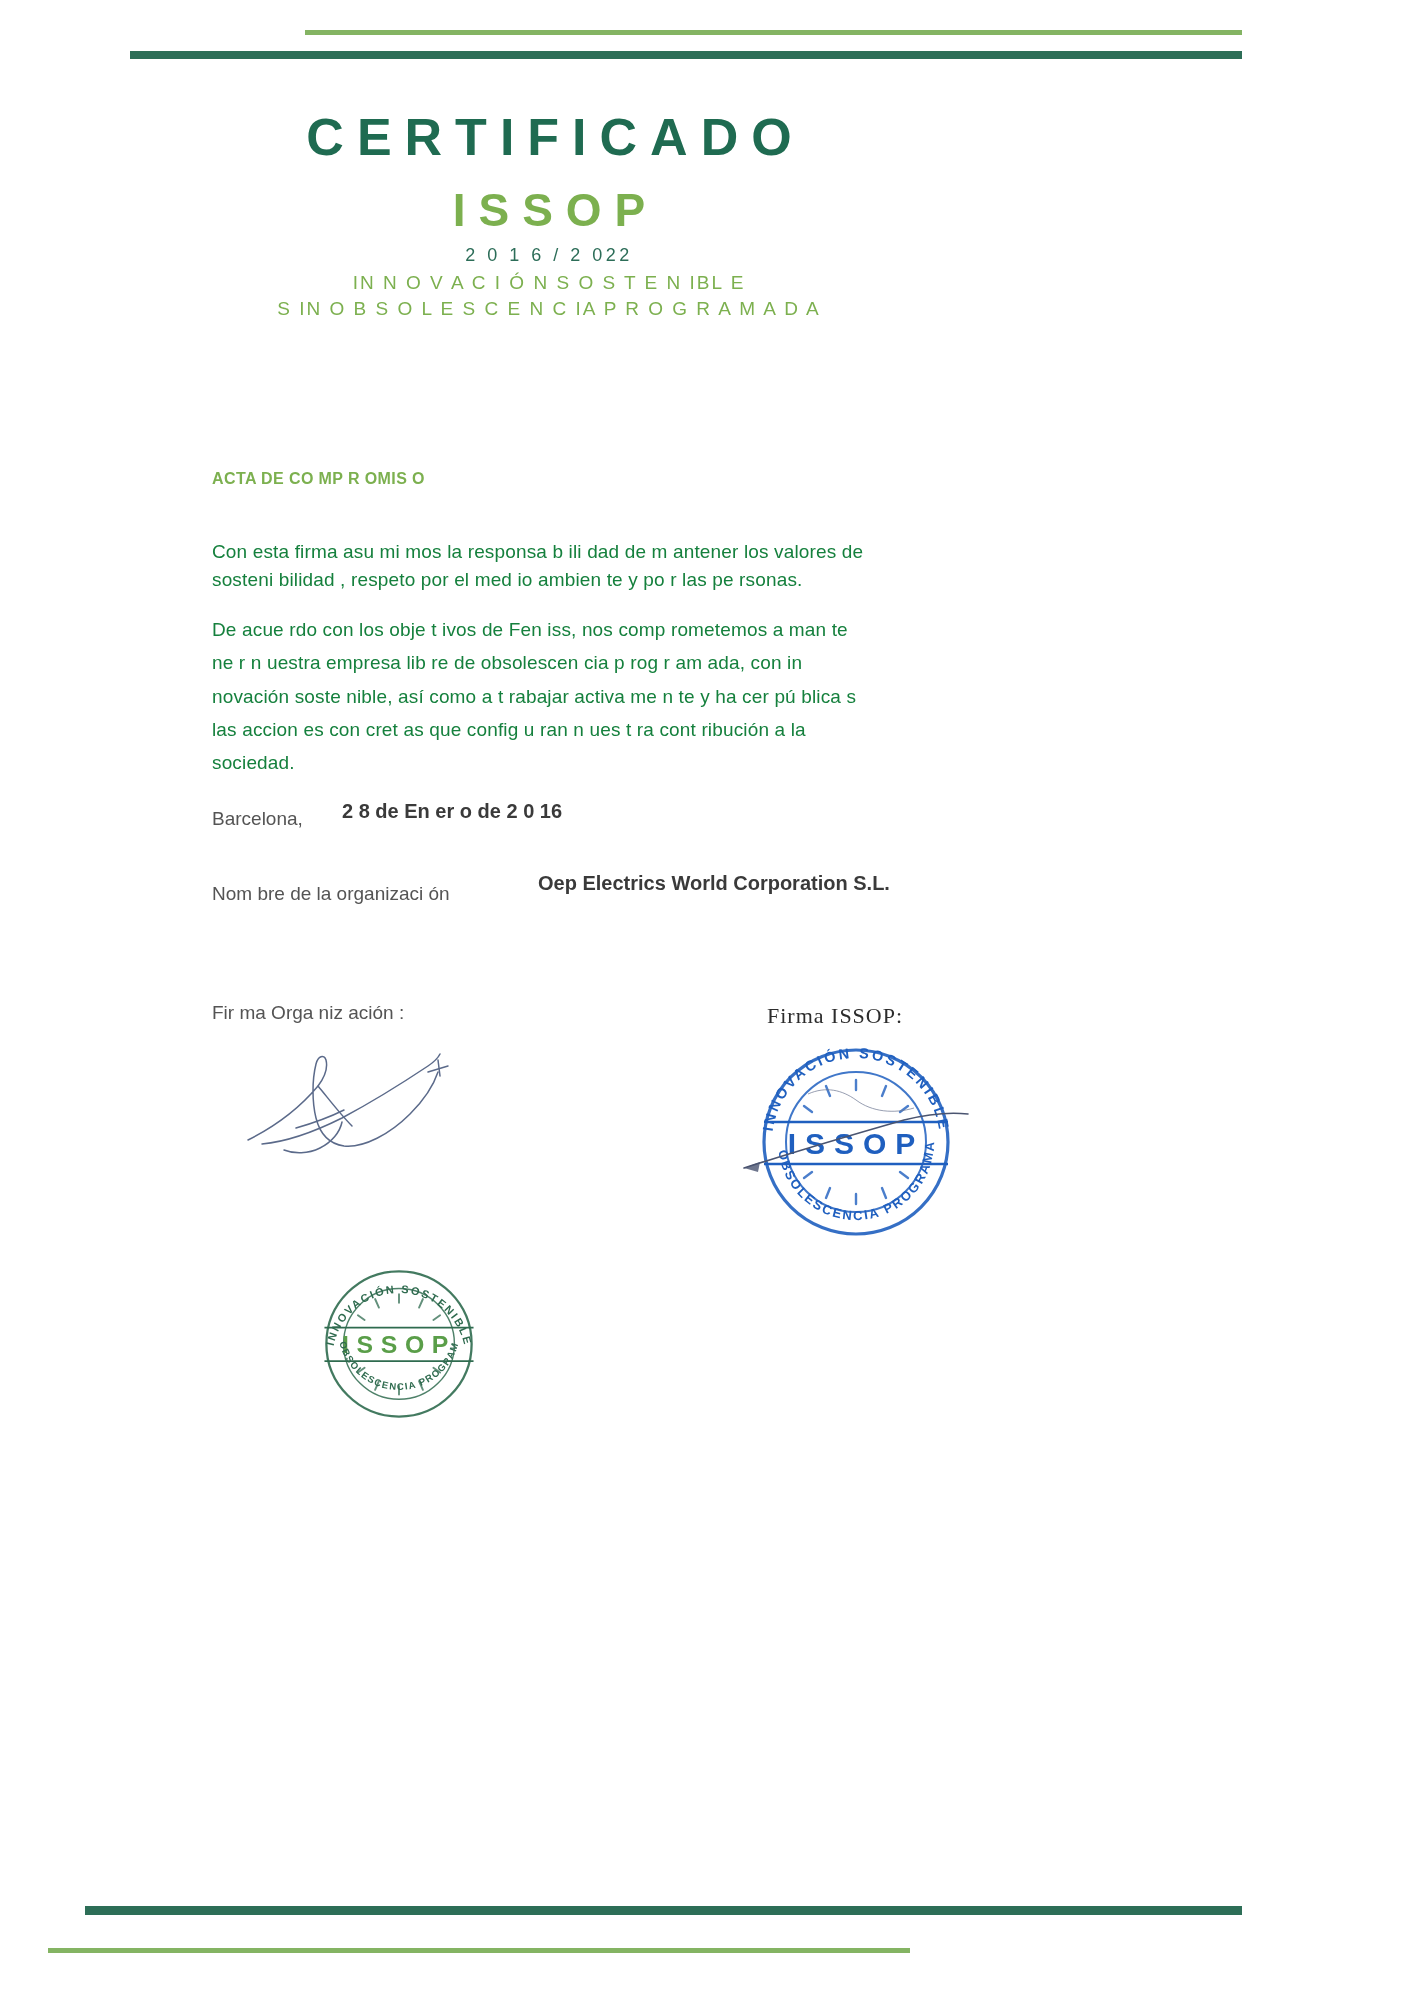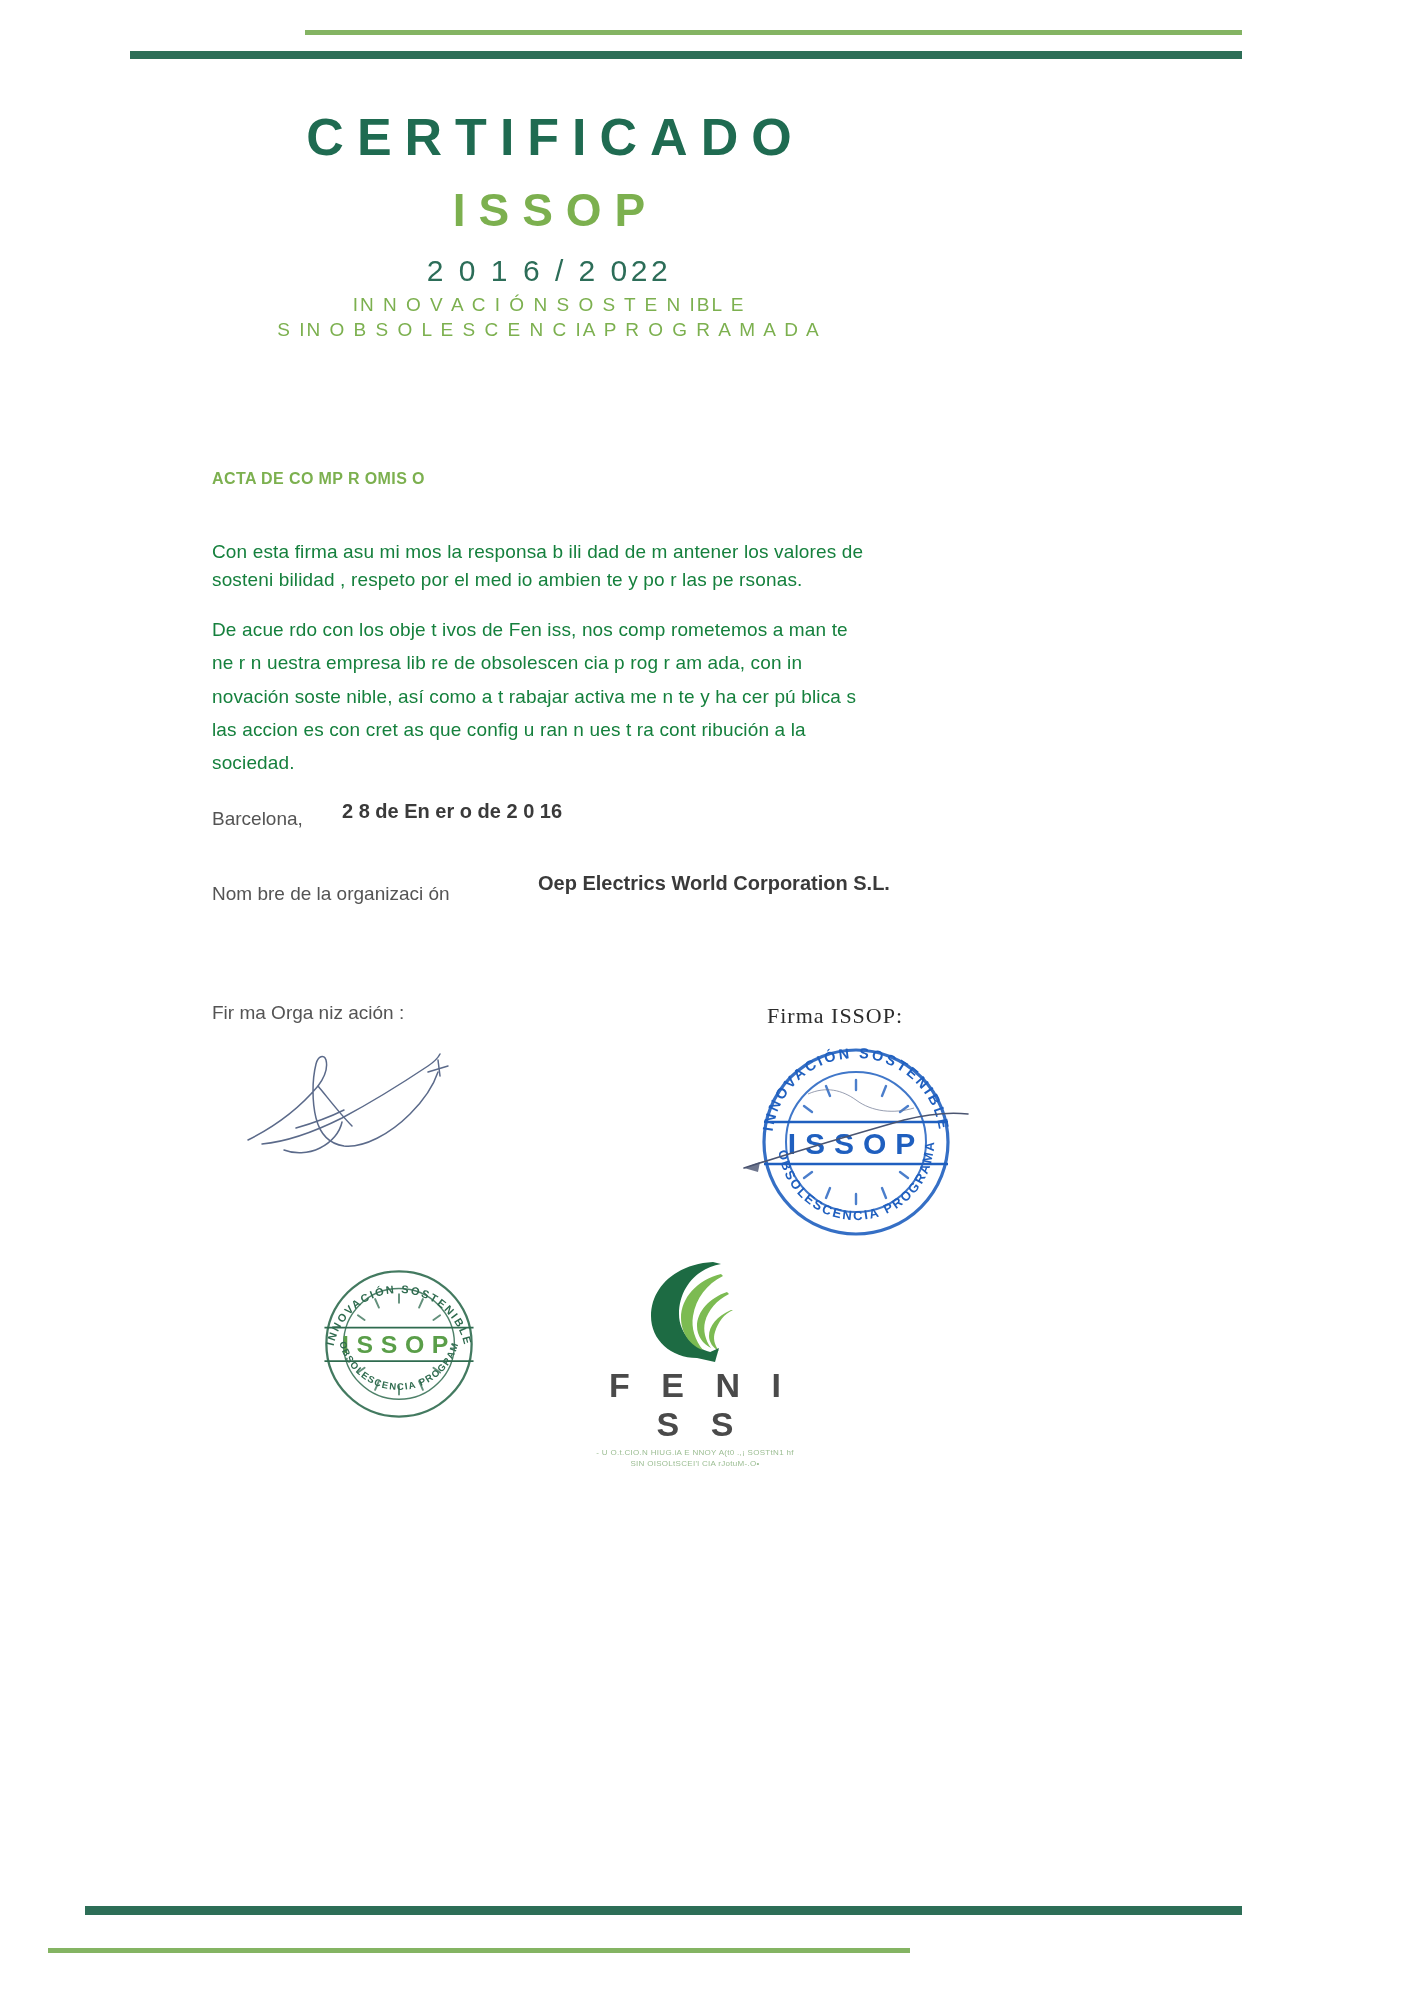--- a/index.html
+++ b/index.html
@@ -70,24 +70,24 @@
   .issop-title {
     font-size: 46px;
     font-weight: bold;
     color: #7cb04f;
     letter-spacing: 13px;
     margin: 22px 0 0 0;
     padding-left: 13px;
     line-height: 1;
   }
   .issop-years {
-    font-size: 30px;
+    font-size: 18px;
     color: #2c6d58;
     letter-spacing: 3.5px;
-    margin: 21px 0 0 0;
+    margin: 13px 0 0 0;
     line-height: 1.1;
     font-weight: 400;
   }
   .issop-sub1, .issop-sub2 {
     font-size: 19px;
     color: #7cb04f;
     letter-spacing: 2px;
     margin: 6px 0 0 0;
     line-height: 1.25;
   }
@@ -324,33 +324,17 @@
     </g>
     <text font-family="'Liberation Sans', sans-serif" font-size="26" font-weight="bold" fill="#5a9e49" letter-spacing="8" x="90" y="102" text-anchor="middle">ISSOP</text>
     <text font-family="'Liberation Sans', sans-serif" font-size="11.5" font-weight="bold" fill="#2f6b4f" letter-spacing="2">
       <textPath href="#grnRingTop" startOffset="50%" text-anchor="middle">INNOVACIÓN SOSTENIBLE</textPath>
     </text>
     <text font-family="'Liberation Sans', sans-serif" font-size="10" font-weight="bold" fill="#2f6b4f" letter-spacing="1.4">
       <textPath href="#grnRingBottom" startOffset="50%" text-anchor="middle">SIN OBSOLESCENCIA PROGRAMADA</textPath>
     </text>
   </svg>
 
-  <div class="feniss">
-    <svg class="feniss-mark" viewBox="0 0 120 104">
-      <path d="M78 4 C40 6, 16 30, 16 58 C16 82, 36 100, 62 100 C70 100, 76 98, 80 95
-               C60 92, 44 76, 44 56 C44 30, 62 10, 86 6 Z" fill="#1d6b43"></path>
-      <path d="M86 16 C62 22, 46 40, 46 60 C46 76, 56 88, 68 92 C60 82, 56 70, 58 58
-               C61 40, 72 26, 88 18 Z" fill="#7cbb52"></path>
-      <path d="M92 34 C74 40, 62 54, 62 68 C62 78, 68 86, 76 90 C70 82, 68 72, 70 64
-               C73 52, 82 42, 94 36 Z" fill="#7cbb52"></path>
-      <path d="M96 52 C82 58, 74 68, 74 78 C74 84, 78 90, 84 93 C79 86, 78 80, 80 74
-               C83 64, 89 56, 98 52 Z" fill="#7cbb52"></path>
-      <path d="M62 100 L84 90 L80 104 Z" fill="#1d6b43"></path>
-    </svg>
-    <div class="feniss-word">F E N I S S</div>
-    <div class="feniss-sub">- U O.t.CIO.N    HIUG.iA   E NNOY A(t0 .,¡ SOSTtN1 hf</div>
-    <div class="feniss-sub" style="margin-top:0">SIN OISOLtSCEI'l CIA rJotuM-.O•</div>
-  </div>
 
   <div class="rule-bottom-dark"></div>
   <div class="rule-bottom-light"></div>
 
 </div>
 
 </body></html>

